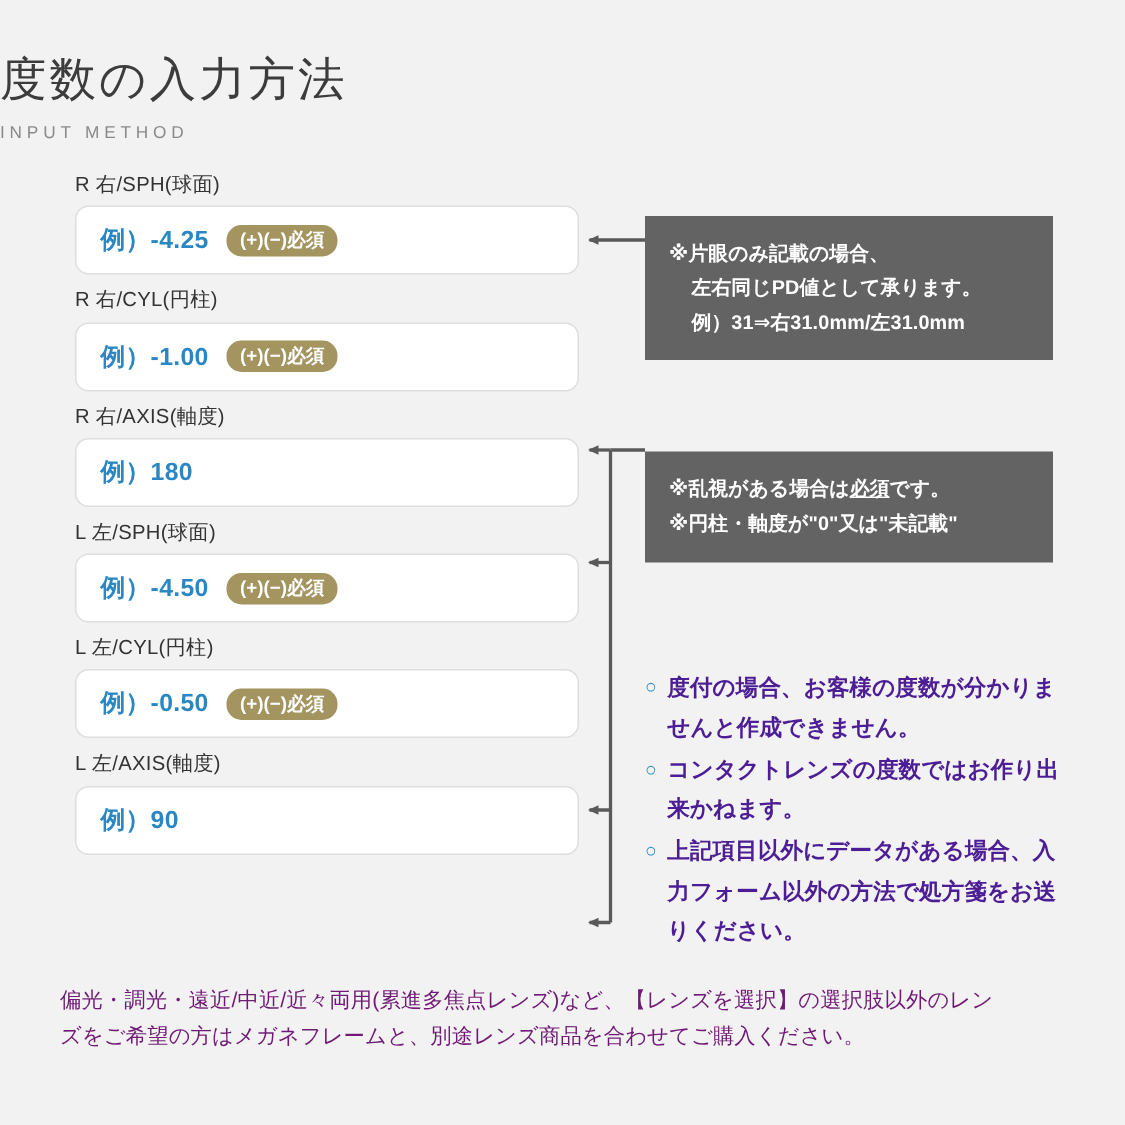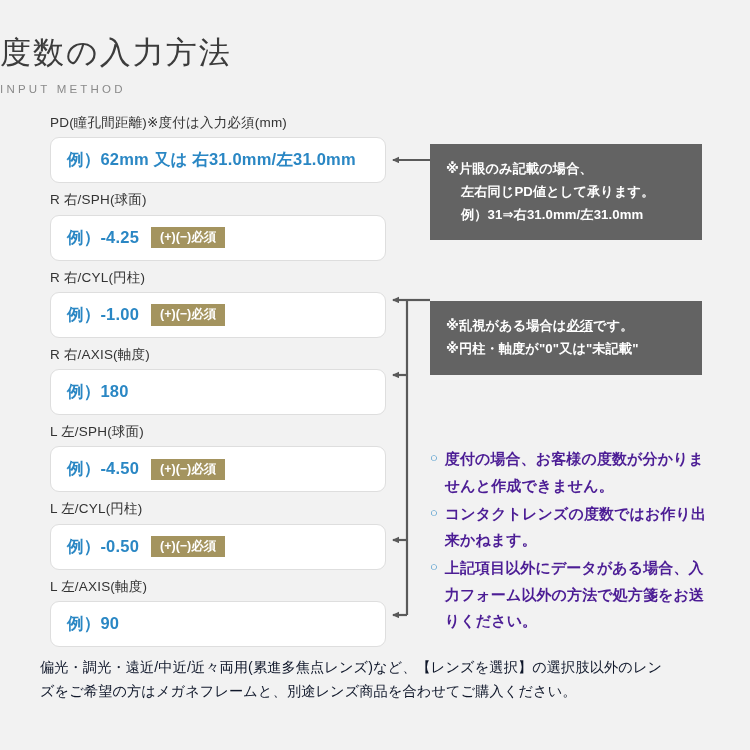--- a/index.html
+++ b/index.html
@@ -81,20 +81,21 @@
   }
   .required-badge {
     margin-left: 12px;
     background: #a4945f;
     color: #ffffff;
     font-size: 12.5px;
     font-weight: bold;
     padding: 3px 9px 4px 9px;
     line-height: 1.15;
     white-space: nowrap;
+    border-radius: 10px;
   }
 
   
   .right-col {
     position: absolute;
     left: 430px;
     top: 0;
     width: 272px;
   }
   .note-box {
@@ -155,21 +156,21 @@
 
   
   .footer {
     position: absolute;
     left: 40px;
     top: 655px;
     width: 680px;
   }
   .footer-line {
     font-size: 14.2px;
-    color: #0f172a;
+    color: #701a75;
     line-height: 1.72;
     letter-spacing: .1px;
   }
 </style>
 </head>
 <body>
 
 <div class="header">
   <h1 class="page-title">度数の入力方法</h1>
   <div class="page-subtitle">INPUT METHOD</div>
@@ -191,26 +192,20 @@
     <line x1="407" y1="187" x2="430" y2="187" stroke="#5a5a5a" stroke-width="2.2"></line>
 
     <line x1="407" y1="187" x2="393" y2="187" stroke="#5a5a5a" stroke-width="2.2" marker-end="url(#arrowhead)"></line>
     <line x1="407" y1="262" x2="393" y2="262" stroke="#5a5a5a" stroke-width="2.2" marker-end="url(#arrowhead)"></line>
     <line x1="407" y1="427" x2="393" y2="427" stroke="#5a5a5a" stroke-width="2.2" marker-end="url(#arrowhead)"></line>
     <line x1="407" y1="502" x2="393" y2="502" stroke="#5a5a5a" stroke-width="2.2" marker-end="url(#arrowhead)"></line>
   </svg>
 
   <div class="form-col">
 
-    <div class="field">
-      <div class="field-label">PD(瞳孔間距離)※度付は入力必須(mm)</div>
-      <div class="field-box">
-        <span class="field-example">例）62mm 又は 右31.0mm/左31.0mm</span>
-      </div>
-    </div>
 
     <div class="field">
       <div class="field-label">R 右/SPH(球面)</div>
       <div class="field-box">
         <span class="field-example">例）-4.25</span>
         <span class="required-badge">(+)(−)必須</span>
       </div>
     </div>
 
     <div class="field">

